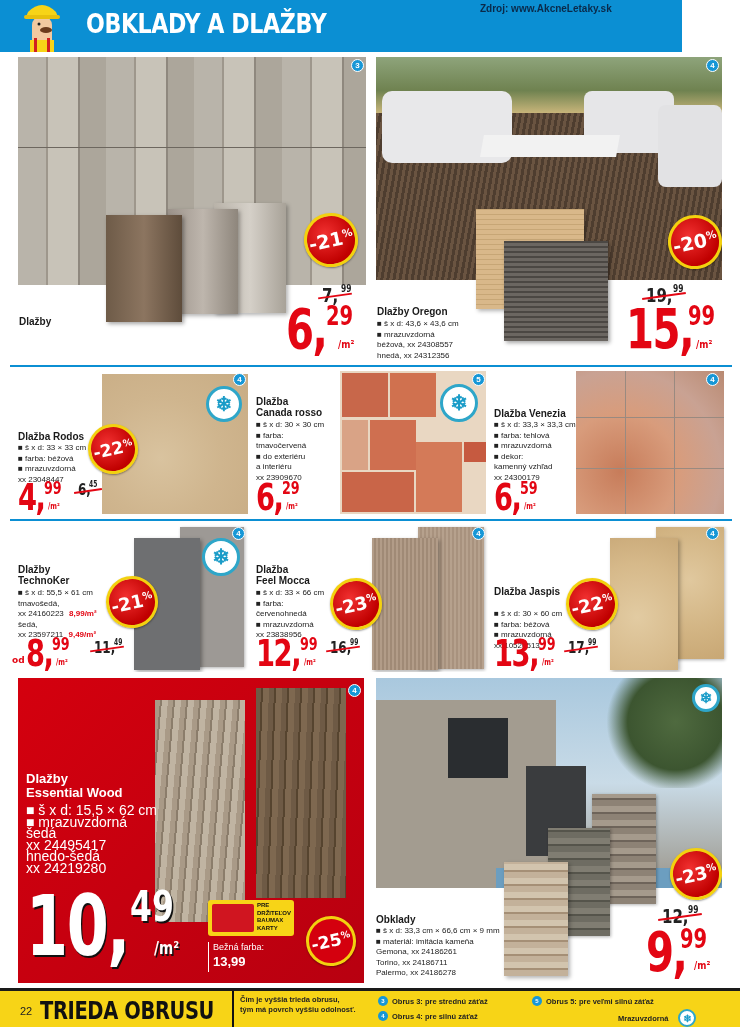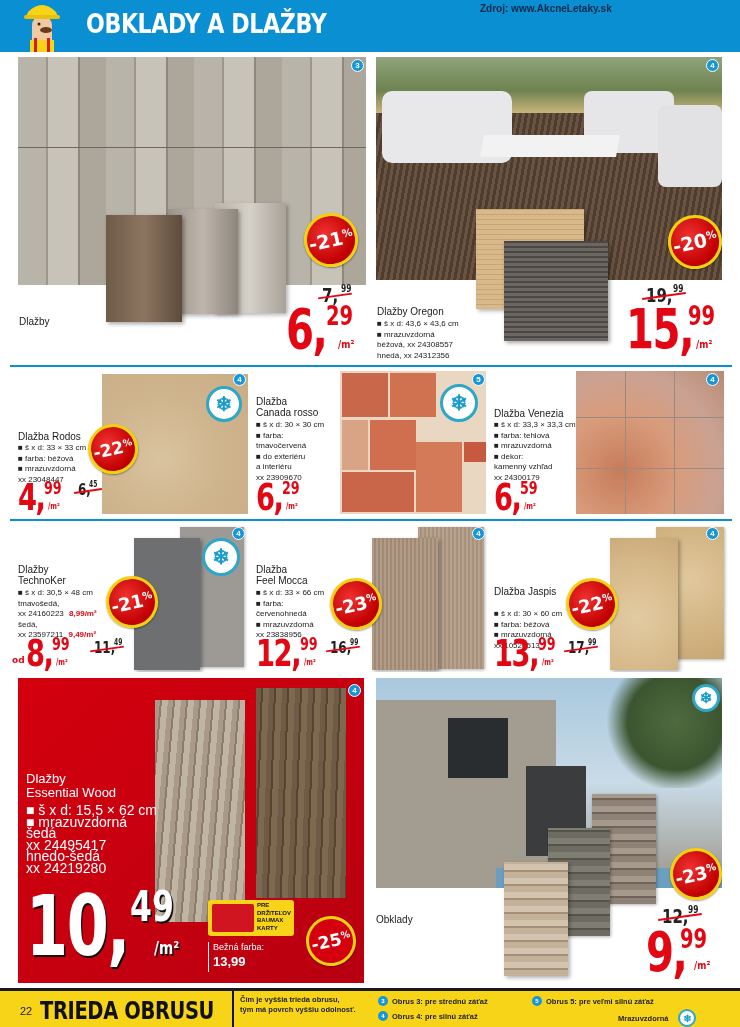--- a/index.html
+++ b/index.html
@@ -1,28 +1,28 @@
 <!DOCTYPE html>
 <html><head>
 <meta charset="utf-8">
 <style>
 *{box-sizing:border-box;margin:0;padding:0}
 body{width:740px;height:1027px;background:#fff;font-family:"Liberation Sans",sans-serif;position:relative;overflow:hidden;color:#1a1a1a}
-.header{position:absolute;left:0;top:0;width:740px;height:52px;background:#0b8fd3}
+.header{position:absolute;left:0;top:0;width:682px;height:52px;background:#0b8fd3}
 .mascot{position:absolute;left:14px;top:0;width:52px;height:52px}
 .header-title{position:absolute;left:86px;top:8px;font-family:"DejaVu Sans",sans-serif;font-weight:bold;font-size:27px;color:#fff;letter-spacing:-0.5px;transform:scaleX(0.82);transform-origin:left}
 .source{position:absolute;left:480px;top:3px;font-size:10px;font-weight:bold;color:#0a2a4a}
 .panel{position:absolute;overflow:hidden}
 .sep{position:absolute;background:#0b8fd3}
 .img{position:absolute}
 .grade{position:absolute;width:13px;height:13px;border-radius:50%;background:#1797d6;border:1.5px solid #fff;color:#fff;font-size:8px;font-weight:bold;text-align:center;line-height:11px}
 .snow{position:absolute;border-radius:50%;background:#fff;border:3px solid #2ea6c9;display:flex;align-items:center;justify-content:center;color:#1a9cc8;font-weight:bold}
 .badge{position:absolute;border-radius:50%;background:radial-gradient(circle at 40% 35%,#f13030,#c00000 70%);border:3px solid #f3d10f;color:#fff;font-family:"DejaVu Sans",sans-serif;font-weight:bold;display:flex;align-items:center;justify-content:center;transform:rotate(-12deg);box-shadow:0 1px 2px rgba(0,0,0,.4)}
 .badge small{font-size:0.55em;align-self:flex-start;margin-top:30%}
-.pname{position:absolute;font-weight:normal;font-size:10px;color:#1a1a1a;line-height:11px}
+.pname{position:absolute;font-weight:bold;font-size:10px;color:#1a1a1a;line-height:11px}
 .spec{position:absolute;font-size:8px;line-height:10.5px;color:#222}
 .spec div{white-space:nowrap}
 .price{position:absolute;color:#e30613;font-family:"DejaVu Sans",sans-serif;font-weight:bold;line-height:1}
 .price .int{display:inline-block;transform:scaleX(0.72);transform-origin:left;letter-spacing:-2px}
 .price .dec{position:absolute;transform:scaleX(0.75);transform-origin:left}
 .price .unit{position:absolute;transform:scaleX(0.8);transform-origin:left}
 .old{position:absolute;font-family:"DejaVu Sans",sans-serif;font-weight:bold;color:#222;line-height:1}
 .old .int{display:inline-block;transform:scaleX(0.75);transform-origin:left}
 .old .dec{position:absolute;transform:scaleX(0.75);transform-origin:left}
 .old .strike{position:absolute;left:-4px;top:50%;height:2px;background:#e30613;transform:rotate(-8deg)}
@@ -189,21 +189,21 @@
   <div class="snow" style="left:192px;top:16px;width:38px;height:38px;font-size:21px">❄</div>
   <div class="badge" style="left:96px;top:54px;width:52px;height:52px;font-size:18px">
       <span>-21</span>
       <small>%</small>
     </div>
   <div class="pname" style="left:8px;top:42px">
       <div>Dlažby</div>
       <div>TechnoKer</div>
     </div>
   <div class="spec" style="left:8px;top:66px">
-    <div>■ š x d: 30,5 × 48 cm</div>
+    <div>■ š x d: 55,5 × 61 cm</div>
       <div>tmavošedá,</div>
     <div><span>xx 24160223</span> <span style="color:#e30613;font-weight:bold;margin-left:3px">8,99/m²</span></div>
     <div>šedá,</div>
     <div><span>xx 23597211</span> <span style="color:#e30613;font-weight:bold;margin-left:3px">9,49/m²</span></div>
   </div>
   <div class="price" style="left:2px;top:134px;font-size:9px">od</div>
   <div class="old" style="left:84px;top:118px;font-size:16px">
     <span class="int">11,</span><span class="dec" style="left:20px;top:-1px;font-size:8px">49</span>
     <span class="strike" style="width:34px"></span>
   </div>
@@ -310,20 +310,27 @@
   <div class="img" style="left:120px;top:190px;width:226px;height:20px;background:#6c9ec0"></div>
   <div class="img" style="left:216px;top:116px;width:64px;height:110px;background:repeating-linear-gradient(0deg,#8d8275 0 6px,#6e645a 6px 8px,#a59a8c 8px 14px);box-shadow:1px 1px 3px rgba(0,0,0,.3)"></div>
   <div class="img" style="left:172px;top:150px;width:62px;height:108px;background:repeating-linear-gradient(0deg,#6e6c62 0 6px,#55544b 6px 8px,#807d72 8px 14px);box-shadow:1px 1px 3px rgba(0,0,0,.3)"></div>
   <div class="img" style="left:128px;top:184px;width:64px;height:114px;background:repeating-linear-gradient(0deg,#c3b19a 0 6px,#a58f76 6px 8px,#d2c4ae 8px 14px);box-shadow:2px 2px 4px rgba(0,0,0,.3)"></div>
   <div class="snow" style="left:316px;top:6px;width:28px;height:28px;font-size:15px">❄</div>
   <div class="badge" style="left:294px;top:170px;width:52px;height:52px;font-size:18px">
       <span>-23</span>
       <small>%</small>
     </div>
   <div class="pname" style="left:0;top:236px">Obklady</div>
+  <div class="spec" style="left:0;top:248px">
+    <div>■ š x d: 33,3 cm × 66,6 cm × 9 mm</div>
+      <div>■ materiál: imitácia kameňa</div>
+      <div>Gemona, xx 24186261</div>
+      <div>Torino, xx 24186711</div>
+      <div>Palermo, xx 24186278</div>
+  </div>
   <div class="old" style="left:286px;top:228px;font-size:20px">
     <span class="int">12,</span><span class="dec" style="left:26px;top:-1px;font-size:10px">99</span>
     <span class="strike" style="width:44px"></span>
   </div>
   <div class="price" style="left:270px;top:246px;font-size:56px">
     <span class="int">9,</span><span class="dec" style="left:34px;top:2px;font-size:26px">99</span><span class="unit" style="left:48px;top:36px;font-size:11px">/m²</span>
   </div>
 </div>
 
 <div class="footer">

